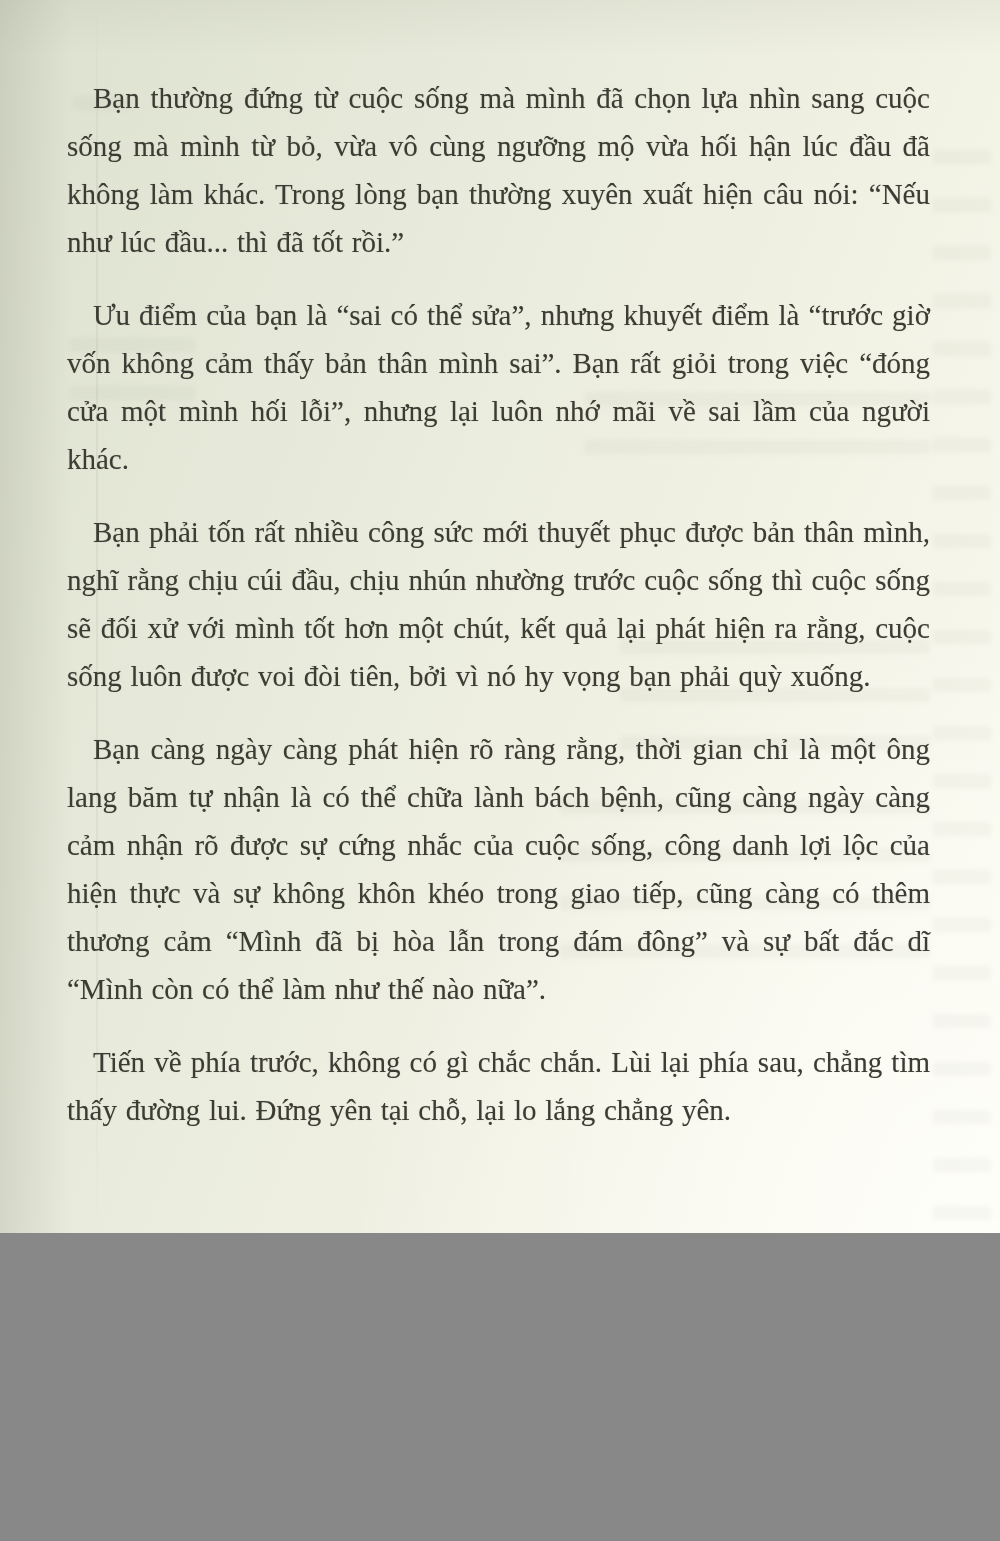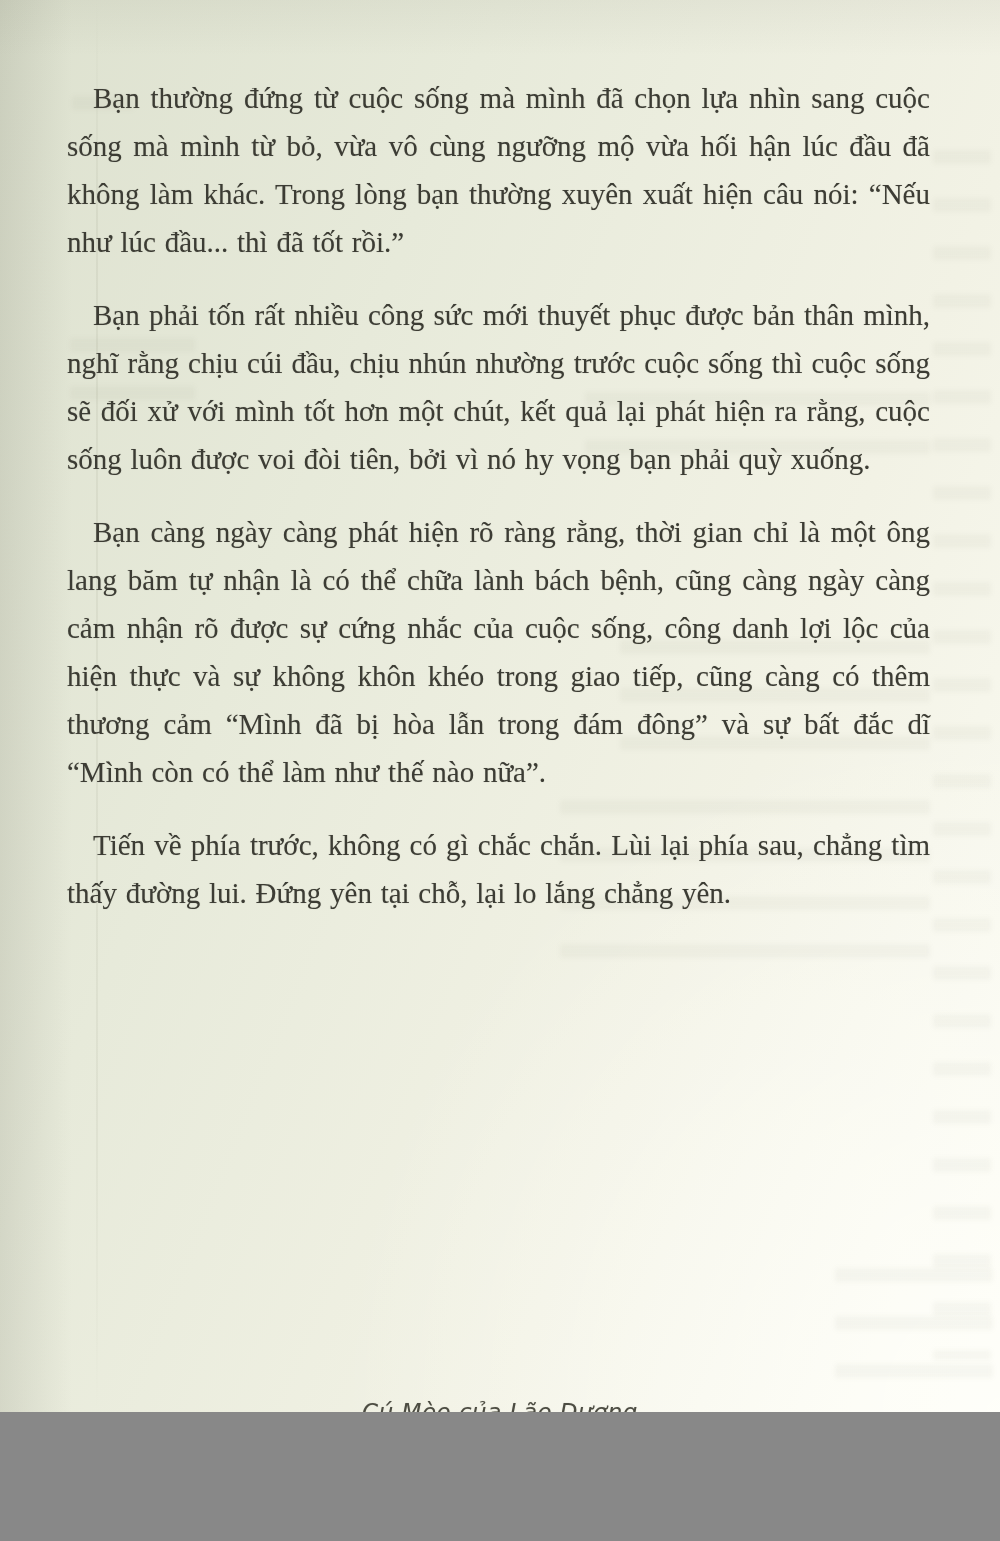--- a/index.html
+++ b/index.html
@@ -1,20 +1,20 @@
 <!DOCTYPE html>
 <html lang="vi"><head>
 <meta charset="utf-8">
 <style>
   html, body { margin: 0; padding: 0; background: #888; }
 
   .page {
     position: relative;
     width: 1000px;
-    height: 1412px;
+    height: 1233px;
     margin: 0 auto;
     overflow: hidden;
     background:
       radial-gradient(120% 90% at 100% 100%, rgba(255,255,250,0.85) 0%, rgba(255,255,250,0) 55%),
       linear-gradient(112deg, #dde1cf 0%, #e7eada 32%, #f2f2e5 68%, #fcfcf4 100%);
   }
 
   
   .shade-left {
     position: absolute; left: 0; top: 0; bottom: 0; width: 72px;
@@ -108,20 +108,21 @@
   <div class="smudge s1"></div>
   <div class="smudge s2"></div>
   <div class="smudge s3"></div>
   <div class="smudge s4"></div>
   <div class="smudge s5"></div>
   <div class="smudge s6"></div>
   <div class="smudge s7"></div>
 
   <main class="content">
     <p>Bạn thường đứng từ cuộc sống mà mình đã chọn lựa nhìn sang cuộc sống mà mình từ bỏ, vừa vô cùng ngưỡng mộ vừa hối hận lúc đầu đã không làm khác. Trong lòng bạn thường xuyên xuất hiện câu nói: “Nếu như lúc đầu... thì đã tốt rồi.”</p>
+    <p>Ưu điểm của bạn là “sai có thể sửa”, nhưng khuyết điểm là “trước giờ vốn không cảm thấy bản thân mình sai”. Bạn rất giỏi trong việc “đóng cửa một mình hối lỗi”, nhưng lại luôn nhớ mãi về sai lầm của người khác.</p>
     <p>Bạn phải tốn rất nhiều công sức mới thuyết phục được bản thân mình, nghĩ rằng chịu cúi đầu, chịu nhún nhường trước cuộc sống thì cuộc sống sẽ đối xử với mình tốt hơn một chút, kết quả lại phát hiện ra rằng, cuộc sống luôn được voi đòi tiên, bởi vì nó hy vọng bạn phải quỳ xuống.</p>
     <p>Bạn càng ngày càng phát hiện rõ ràng rằng, thời gian chỉ là một ông lang băm tự nhận là có thể chữa lành bách bệnh, cũng càng ngày càng cảm nhận rõ được sự cứng nhắc của cuộc sống, công danh lợi lộc của hiện thực và sự không khôn khéo trong giao tiếp, cũng càng có thêm thương cảm “Mình đã bị hòa lẫn trong đám đông” và sự bất đắc dĩ “Mình còn có thể làm như thế nào nữa”.</p>
     <p>Tiến về phía trước, không có gì chắc chắn. Lùi lại phía sau, chẳng tìm thấy đường lui. Đứng yên tại chỗ, lại lo lắng chẳng yên.</p>
   </main>
 
   <footer class="footer">
     <div class="book-title">Cú Mèo của Lão Dương</div>
     <div class="page-number">- 5 -</div>
   </footer>
 

